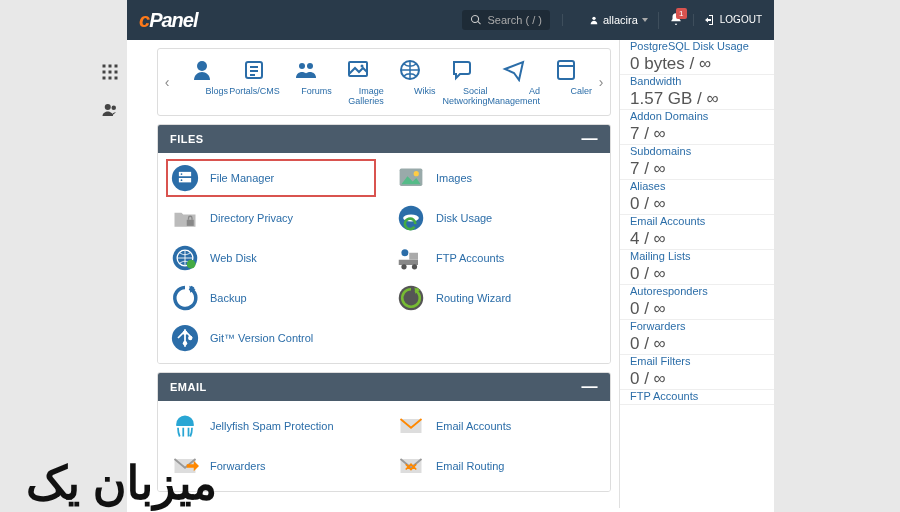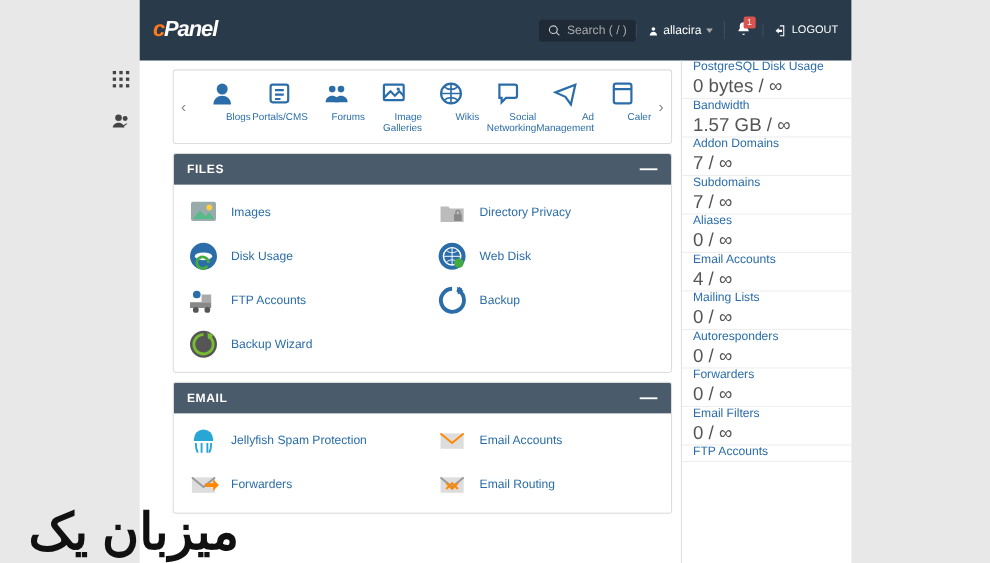--- a/index.html
+++ b/index.html
@@ -1,25 +1,25 @@
 <!DOCTYPE html>
 <html><head>
 <meta charset="utf-8">
 <style>
   * { box-sizing: border-box; margin: 0; padding: 0; }
   body { font-family: Arial, sans-serif; background: #e8e8e8; width: 900px; height: 512px; overflow: hidden; font-size: 12px; color: #555; }
   .app { position: absolute; left: 127px; top: 0; width: 647px; height: 512px; background: #fff; }
-  .topbar { height: 55px; background: #293a4a; display: flex; align-items: center; padding: 0 12px; color: #fff; }
+  .topbar { height: 40px; background: #293a4a; display: flex; align-items: center; padding: 0 12px; color: #fff; }
   .logo { font-style: italic; font-weight: bold; font-size: 20px; letter-spacing: -1px; }
   .logo .c { color: #ff7a1a; }
   .spacer { flex: 1; }
-  .search { display: flex; align-items: flex-end; background: rgba(0,0,0,.25); border-radius: 3px; padding: 4px 8px; }
+  .search { display: flex; align-items: flex-end; background: rgba(0,0,0,.25); border-radius: 3px; padding: 4px 8px; margin-right: 12px; }
   .search svg { width: 12px; height: 12px; fill: #ccc; margin-right: 6px; }
   .search span { color: #aaa; font-size: 11px; }
-  .userbox { display: flex; align-items: center; font-size: 11px; margin-right: 10px; border-left: 1px solid rgba(255,255,255,.1); padding-left: 10px; }
+  .userbox { display: flex; align-items: center; font-size: 11px; margin-right: 10px; border-left: 1px solid rgba(255,255,255,.1); padding-left: 26px; }
   .userbox svg { width: 10px; height: 10px; fill: #fff; margin-right: 4px; }
   .caret { width: 0; height: 0; border-left: 3px solid transparent; border-right: 3px solid transparent; border-top: 4px solid #aaa; margin-left: 4px; }
   .bellwrap { position: relative; margin-right: 10px; border-left: 1px solid rgba(255,255,255,.1); padding-left: 10px; }
   .bellwrap svg { width: 14px; height: 14px; fill: #fff; }
   .badge { position: absolute; top: -4px; right: -4px; background: #d9534f; color: #fff; font-size: 8px; width: 11px; height: 11px; border-radius: 2px; display: flex; align-items: center; justify-content: center; }
   .logout { display: flex; align-items: flex-start; font-size: 10px; border-left: 1px solid rgba(255,255,255,.1); padding-left: 10px; }
   .logout svg { width: 12px; height: 12px; fill: #fff; margin-right: 4px; }
 
   .leftnav { position: absolute; left: 100px; top: 62px; display: flex; flex-direction: column; gap: 18px; }
   .leftnav .nav-ic { width: 20px; height: 20px; display: flex; align-items: center; justify-content: center; }
@@ -195,20 +195,32 @@
         <div class="next">›</div>
       </div>
 
       <div class="panel">
         <div class="phead">
           <span>FILES</span>
           <span class="minus">—</span>
         </div>
         <div class="pbody">
             <div class="grid2" id="files-grid">
+              <div class="item hl">
+                <div class="iic">
+                  <svg viewBox="0 0 32 32">
+                    <circle cx="16" cy="16" r="15" fill="#2b6da8"></circle>
+                    <rect x="9" y="9" width="14" height="5" fill="#fff"></rect>
+                    <rect x="9" y="16" width="14" height="5" fill="#fff"></rect>
+                    <circle cx="12" cy="11.5" r="1" fill="#2b6da8"></circle>
+                    <circle cx="12" cy="18.5" r="1" fill="#2b6da8"></circle>
+                  </svg>
+                </div>
+                <span>File Manager</span>
+              </div>
               <div class="item">
                 <div class="iic">
                   <svg viewBox="0 0 32 32">
                     <rect x="3" y="5" width="26" height="20" rx="2" fill="#9aa"></rect>
                     <polygon points="5,23 12,14 18,20 22,16 27,23" fill="#5b8"></polygon>
                     <circle cx="22" cy="11" r="3" fill="#fc4"></circle>
                   </svg>
                 </div>
                 <span>Images</span>
               </div>
@@ -265,21 +277,33 @@
                 <span>Backup</span>
               </div>
               <div class="item">
                 <div class="iic">
                   <svg viewBox="0 0 32 32">
                     <circle cx="16" cy="16" r="14" fill="#555"></circle>
                     <path d="M16 6a10 10 0 106 2l2-3" fill="none" stroke="#7b3" stroke-width="3"></path>
                     <polygon points="20,4 26,7 21,11" fill="#7b3"></polygon>
                   </svg>
                 </div>
-                <span>Backup Wizard</span>
+                <span>Routing Wizard</span>
+              </div>
+              <div class="item">
+                <div class="iic">
+                  <svg viewBox="0 0 32 32">
+                    <circle cx="16" cy="16" r="15" fill="#2b6da8"></circle>
+                    <path d="M16 6v20M8 16l8-8 8 8" stroke="#fff" stroke-width="2" fill="none"></path>
+                    <circle cx="16" cy="10" r="2.5" fill="#fff"></circle>
+                    <circle cx="16" cy="22" r="2.5" fill="#fff"></circle>
+                    <circle cx="22" cy="16" r="2.5" fill="#fff"></circle>
+                  </svg>
+                </div>
+                <span>Git™ Version Control</span>
               </div>
             </div>
           </div>
       </div>
 
       <div class="panel">
         <div class="phead">
           <span>EMAIL</span>
           <span class="minus">—</span>
         </div>

